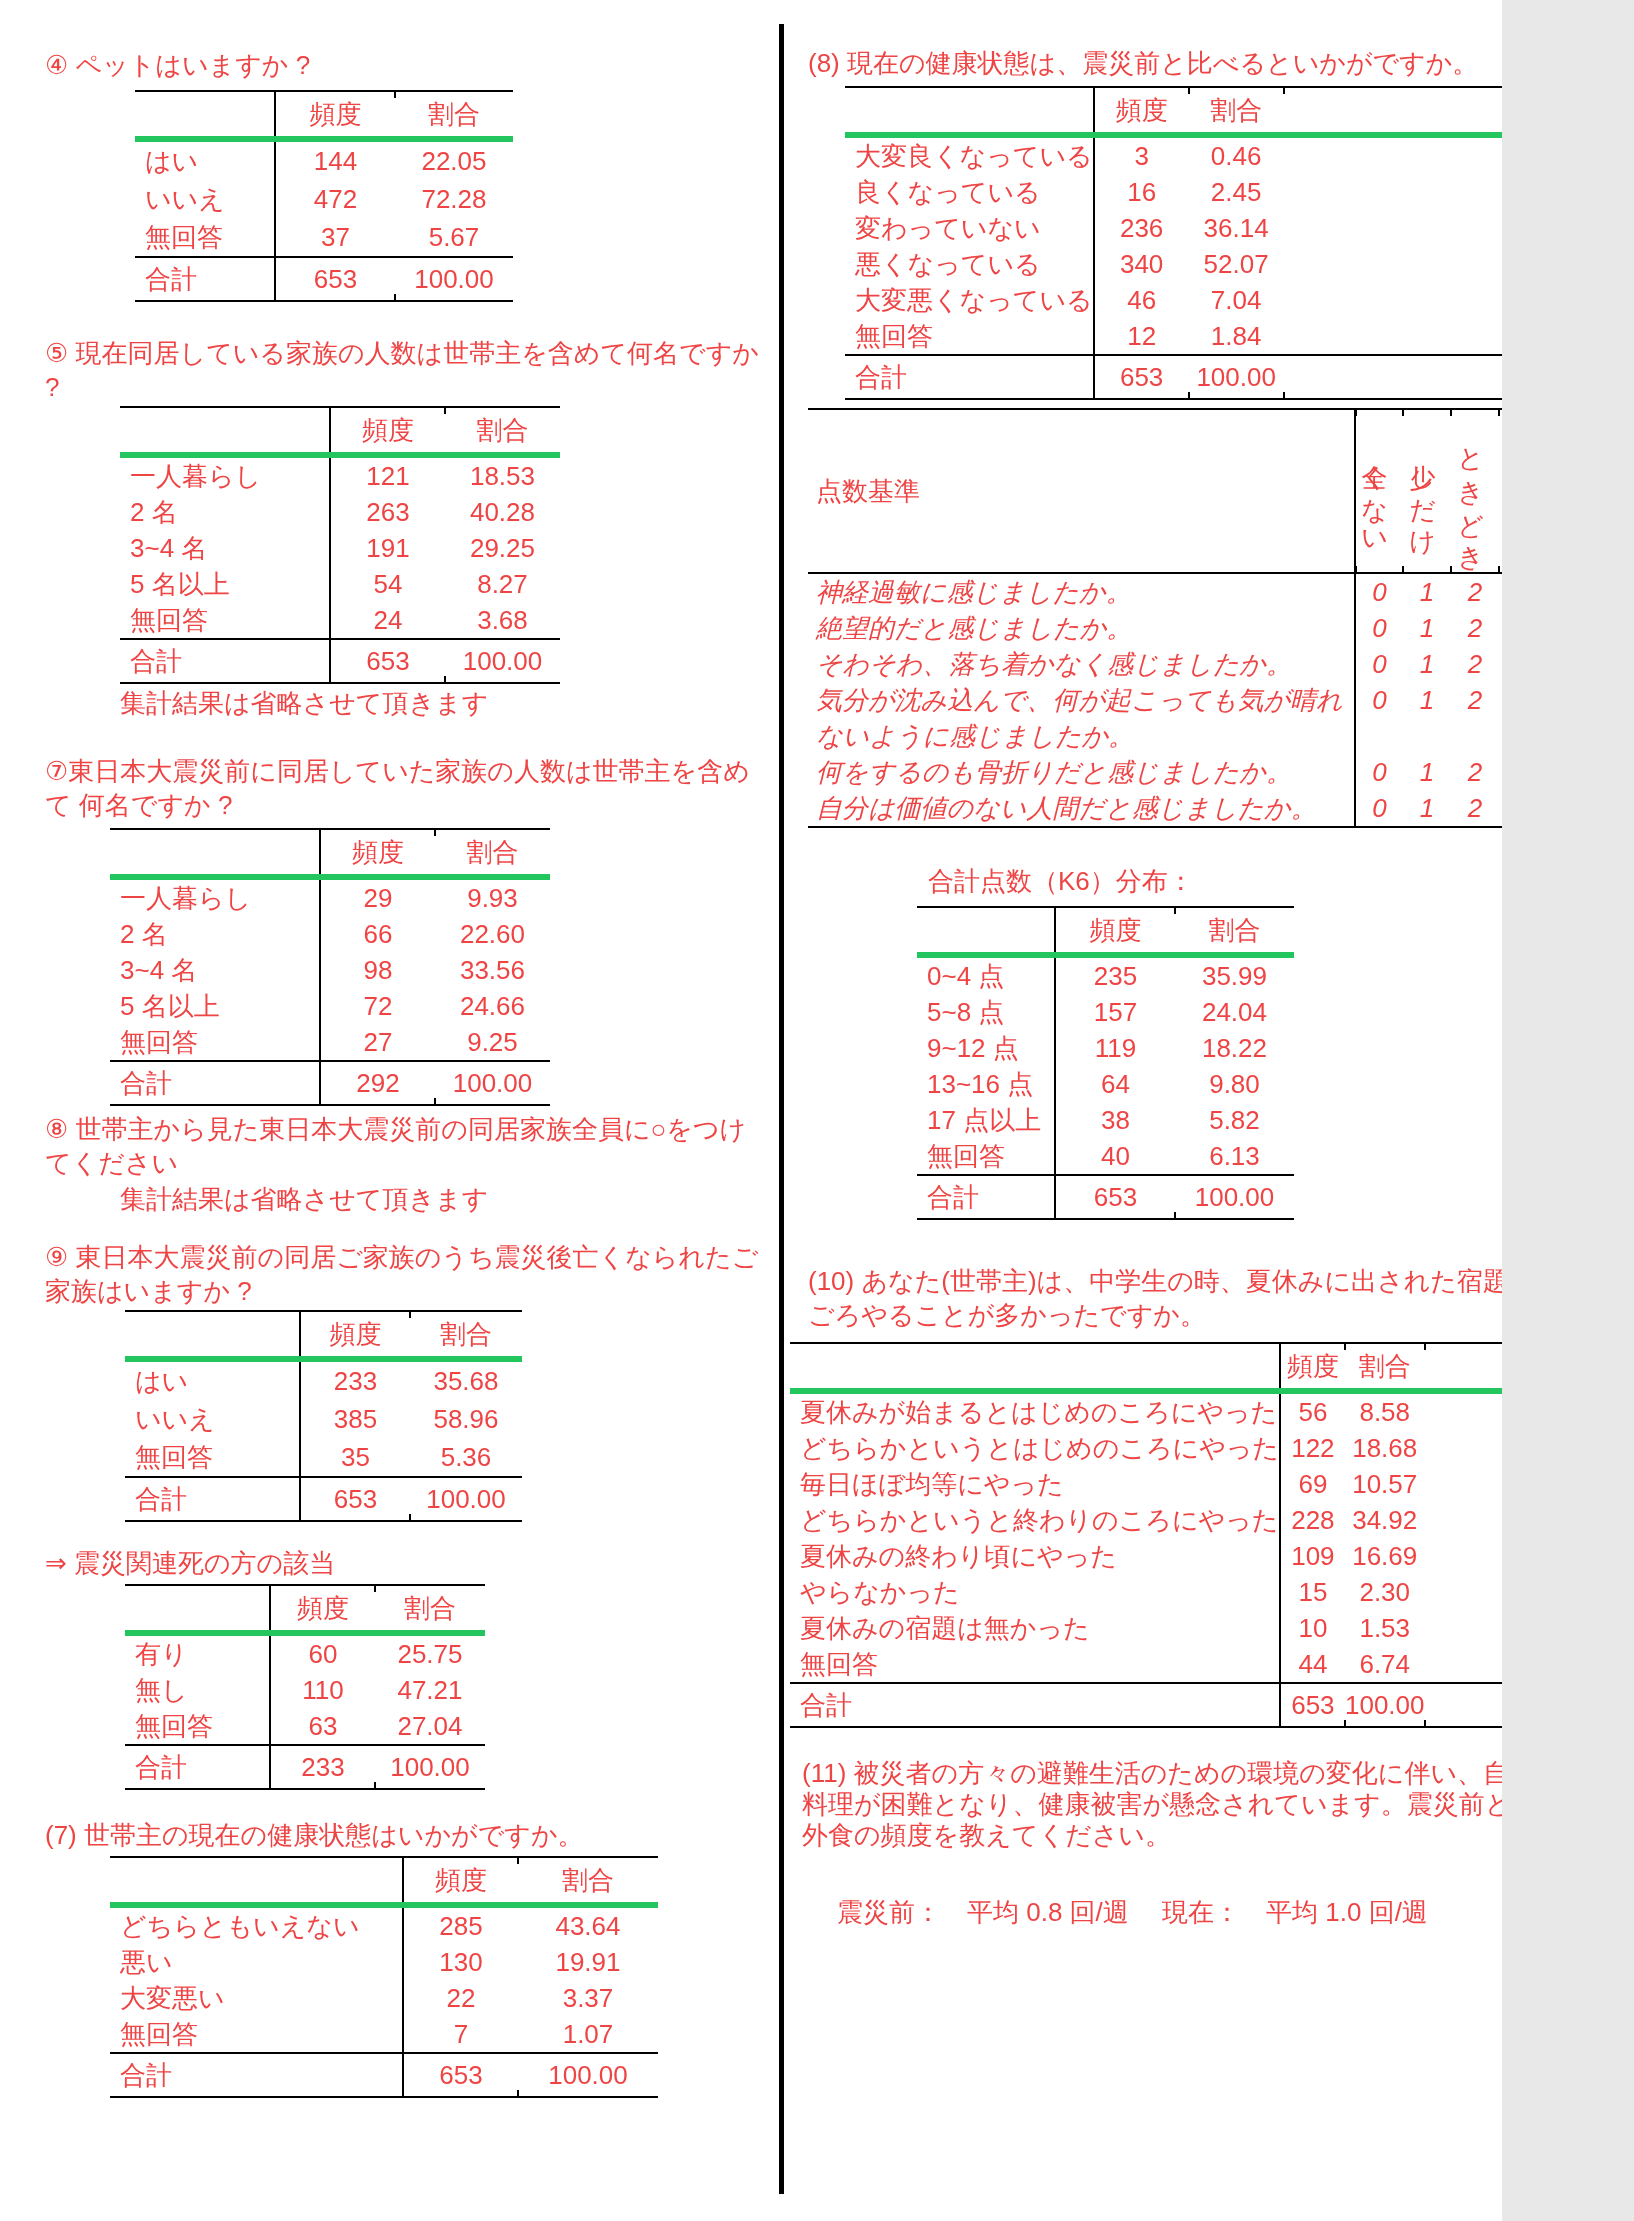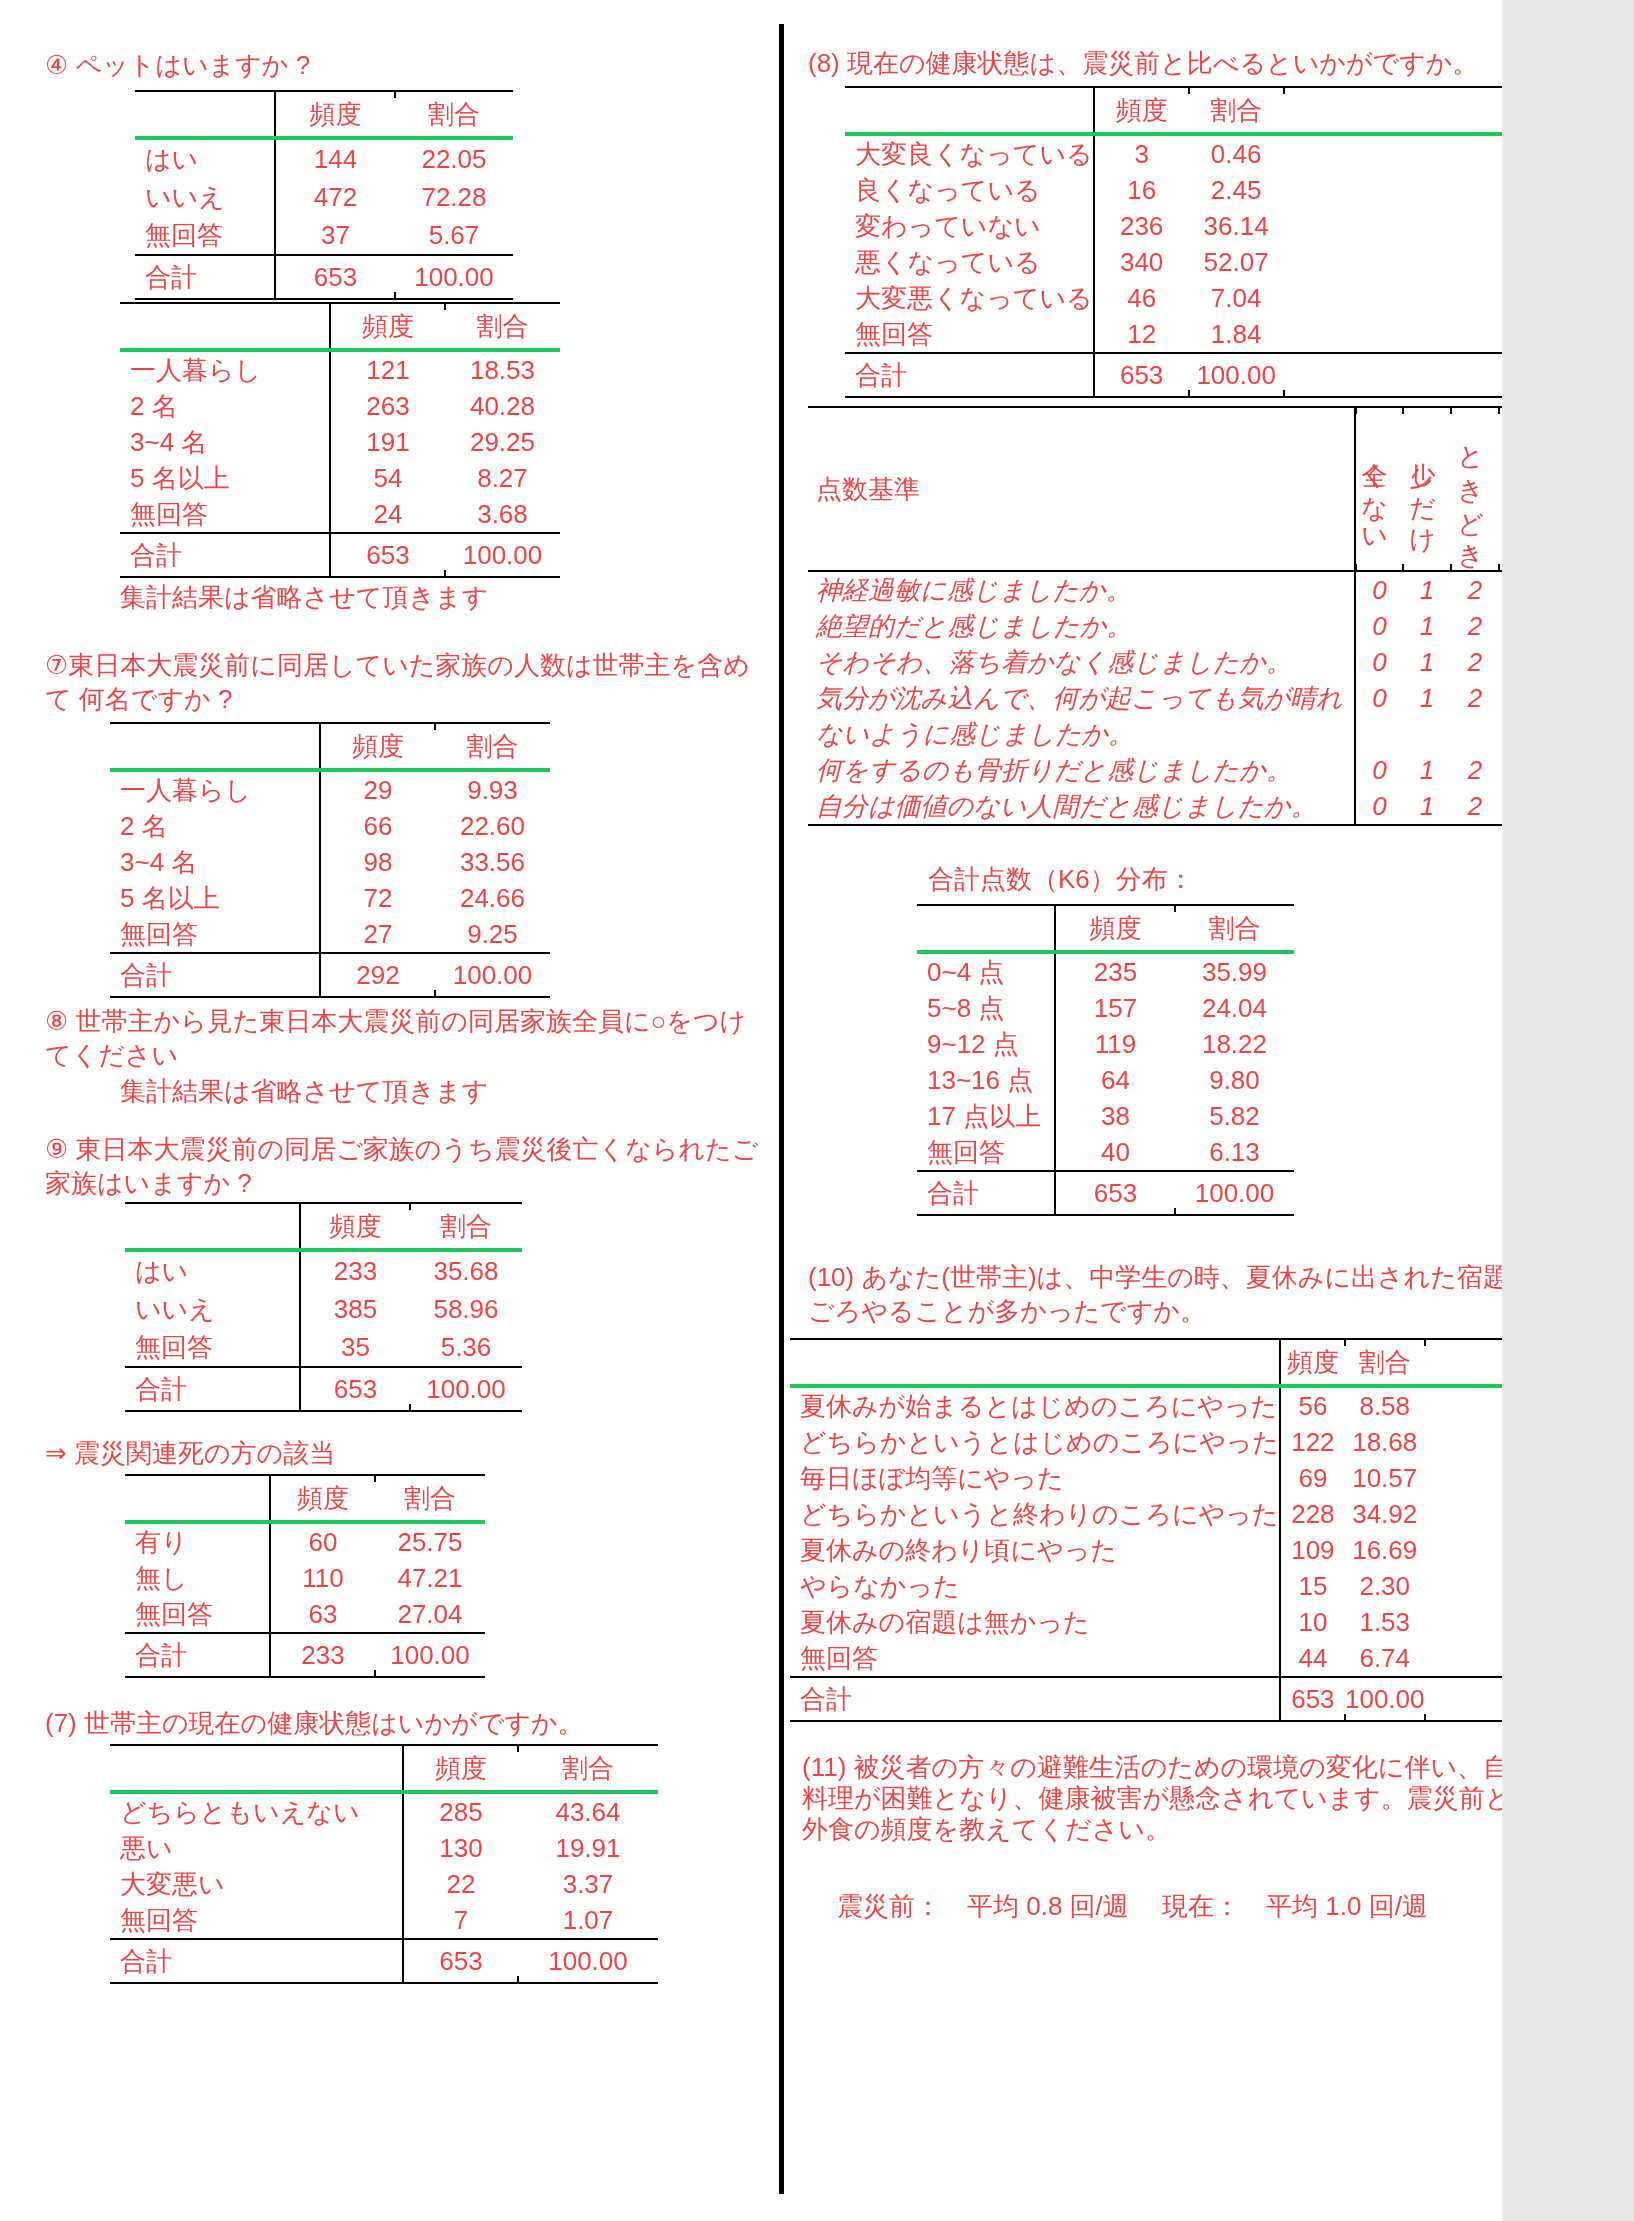--- a/index.html
+++ b/index.html
@@ -13,21 +13,21 @@
   .col-right{left:790px;width:820px;}
   .divider{position:absolute;left:779px;top:24px;width:5px;height:2170px;background:#000;}
   .qh{font-size:26px;line-height:34px;margin:0;}
   .note{font-size:26px;line-height:34px;margin:0;}
   .para{font-size:26px;line-height:31px;margin:0;}
   .stats{font-size:26px;line-height:34px;margin:0;}
 
   table{border-collapse:collapse;table-layout:fixed;}
   .ftable{border-top:2px solid #000;border-bottom:2px solid #000;font-size:26px;}
   .ftable th,.ftable td{padding:0;font-weight:normal;}
-  .ftable thead th{height:44px;border-bottom:4px solid #22c55e;}
+  .ftable thead th{height:44px;border-bottom:6px solid #22c55e;}
   .ftable td{height:38px;}
   .ftable.rh36 td{height:36px;}
   .ftable .lbl{text-align:left;padding-left:10px;white-space:nowrap;overflow:hidden;}
   .ftable td:first-child,.ftable th:first-child{border-right:2px solid #000;}
   .ftable .num{text-align:center;}
   .ftable tr.total td{border-top:2px solid #000;height:42px;}
   .vtick{position:relative;}
   .vtick::before{content:"";position:absolute;left:-1px;top:-2px;width:2px;height:8px;background:#000;}
   .vtickb{position:relative;}
   .vtickb::after{content:"";position:absolute;left:-1px;bottom:-2px;width:2px;height:8px;background:#000;}
@@ -85,20 +85,21 @@
             <td class="num">5.67</td>
           </tr>
         <tr class="total">
             <td class="lbl">合計</td>
             <td class="num">653</td>
             <td class="num vtickb">100.00</td>
           </tr>
       </tbody>
     </table>
 
+    <p class="qh" style="margin-top:34px">⑤ 現在同居している家族の人数は世帯主を含めて何名ですか ?</p>
     <table class="ftable rh36" style="margin:2px 0 0 75px">
       <colgroup>
           <col style="width:210px">
           <col style="width:115px">
           <col style="width:115px">
         </colgroup>
       <thead>
           <tr>
         <th class="lbl"></th>
         <th class="num">頻度</th>

